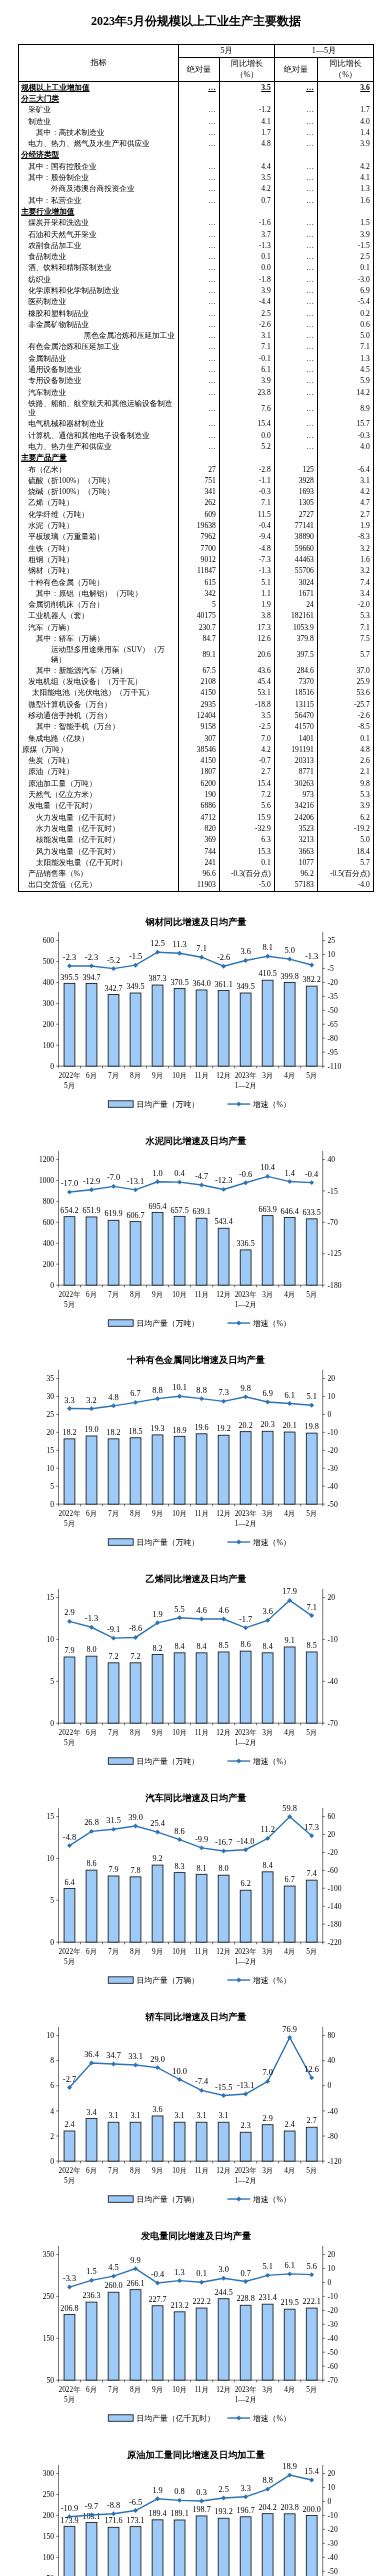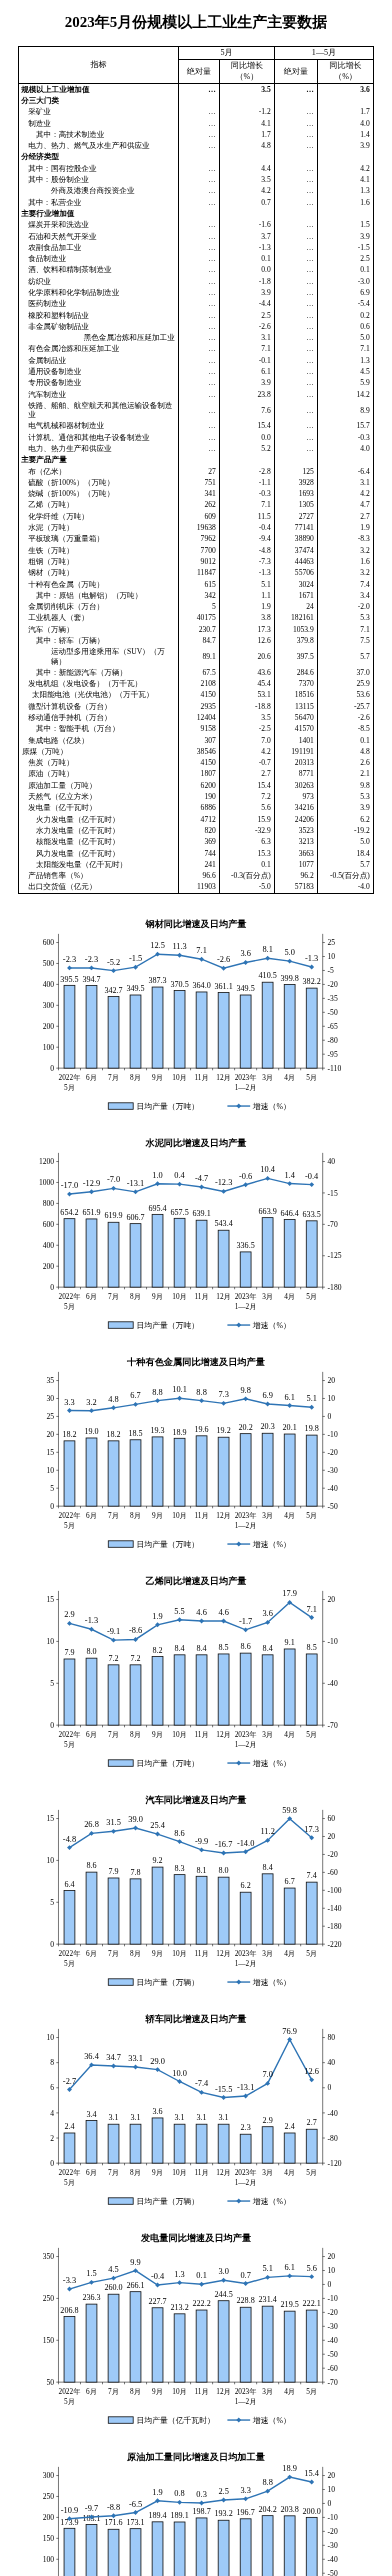--- a/index.html
+++ b/index.html
@@ -1,34 +1,34 @@
 <!DOCTYPE html>
 <html style="font-size:8.7px"><head>
 <meta charset="utf-8">
 <style>
   html,body{margin:0;padding:0;background:#ffffff;}
   body{font-family:"Liberation Serif","DejaVu Serif",serif;color:#000;}
   .page{width:392px;margin:0 auto;background:#fff;padding-top:9.7px;}
-  .doc-title{text-align:center;font-size:15px;font-weight:bold;margin:3.2px 0 14px 0;}
+  .doc-title{text-align:center;font-size:12px;font-weight:bold;margin:3.2px 0 14px 0;}
   table.stat{border-collapse:collapse;width:356px;margin:0 auto 18.4px auto;font-size:7.6px;table-layout:fixed;}
   table.stat col.c0{width:160px;}
   table.stat col.c1{width:41px;}
   table.stat col.c2{width:55px;}
   table.stat col.c3{width:43px;}
   table.stat col.c4{width:56px;}
   table.stat th, table.stat td{border-left:0.5px solid #000;border-right:0.5px solid #000;padding:0.5px 3.2px;vertical-align:middle;font-weight:normal;}
   table.stat thead th{text-align:center;font-size:8.1px;}
   table.stat thead tr.grp th{border-top:1.4px solid #000;border-bottom:0.5px solid #000;}
   table.stat thead th.ind{border-top:1.4px solid #000;border-bottom:1.4px solid #000;}
   table.stat thead tr.sub th{border-bottom:1.4px solid #000;height:21.7px;}
   table.stat tbody td{height:10.3px;line-height:1.28;}
   table.stat tbody tr:last-child td{border-bottom:1.4px solid #000;}
   td.num{text-align:right;}
   td.lbl{text-align:left;}
-  tr.bold td{font-weight:bold;}
+  tr.bold td{font-weight:bold;text-decoration:underline;}
   .chart-section{width:392px;margin:0 auto;}
   svg text{font-family:"Liberation Serif","DejaVu Serif",serif;}
 </style>
 </head>
 <body>
 
 <div class="page">
   <div class="doc-title">2023年5月份规模以上工业生产主要数据</div>
 
   <table class="stat">
@@ -330,21 +330,21 @@
           <td class="lbl" style="padding-left: 9.2px;">平板玻璃（万重量箱）</td>
           <td class="num">7962</td>
           <td class="num">-9.4</td>
           <td class="num">38890</td>
           <td class="num">-8.3</td>
         </tr>
         <tr>
           <td class="lbl" style="padding-left: 9.2px;">生铁（万吨）</td>
           <td class="num">7700</td>
           <td class="num">-4.8</td>
-          <td class="num">37474</td>
+          <td class="num">59660</td>
           <td class="num">3.2</td>
         </tr>
         <tr>
           <td class="lbl" style="padding-left: 9.2px;">粗钢（万吨）</td>
           <td class="num">9012</td>
           <td class="num">-7.3</td>
           <td class="num">44463</td>
           <td class="num">1.6</td>
         </tr>
         <tr>

